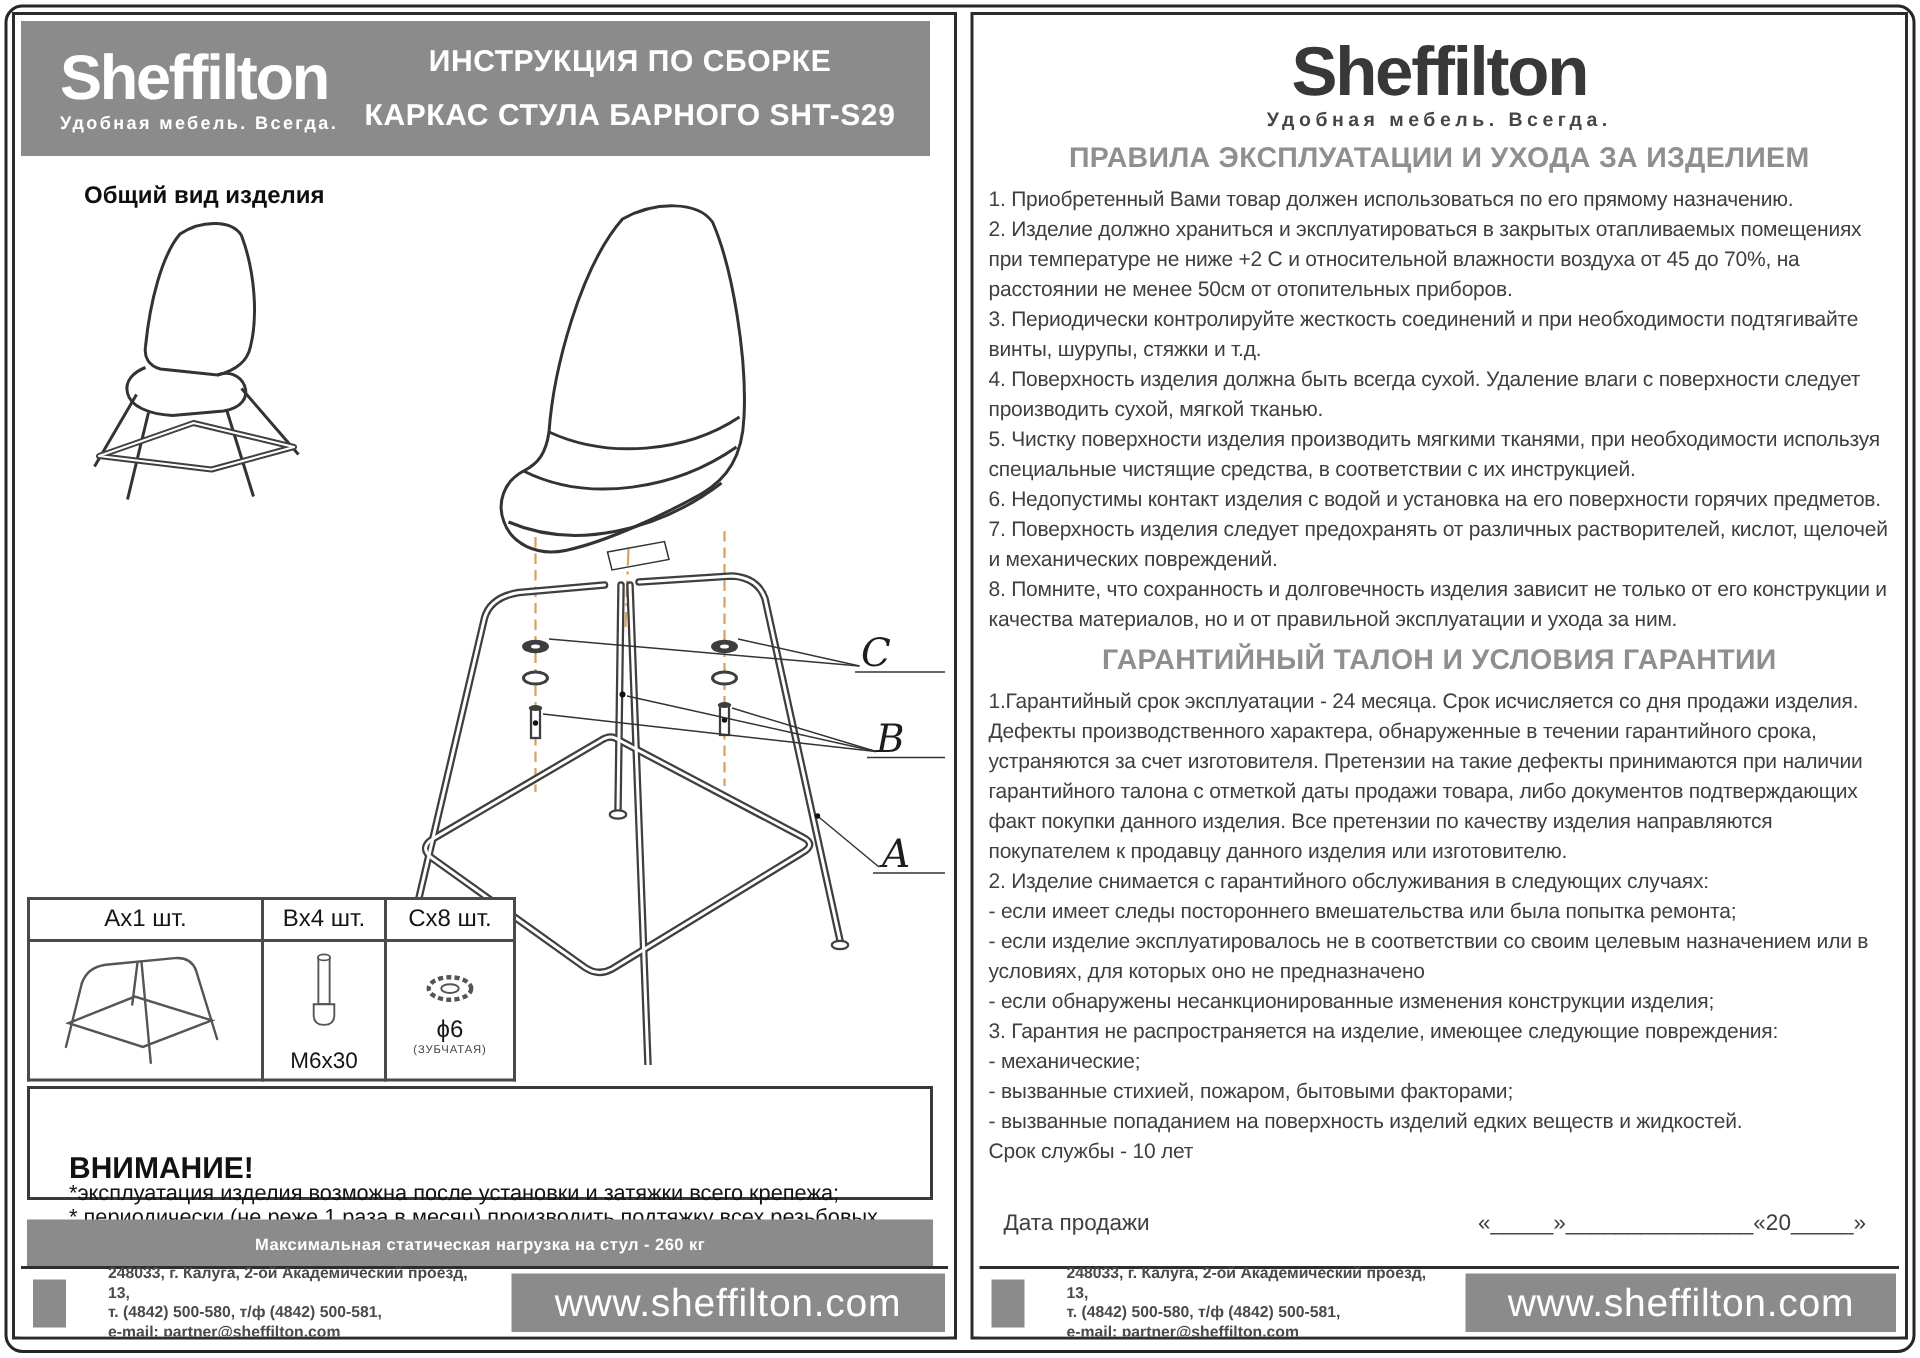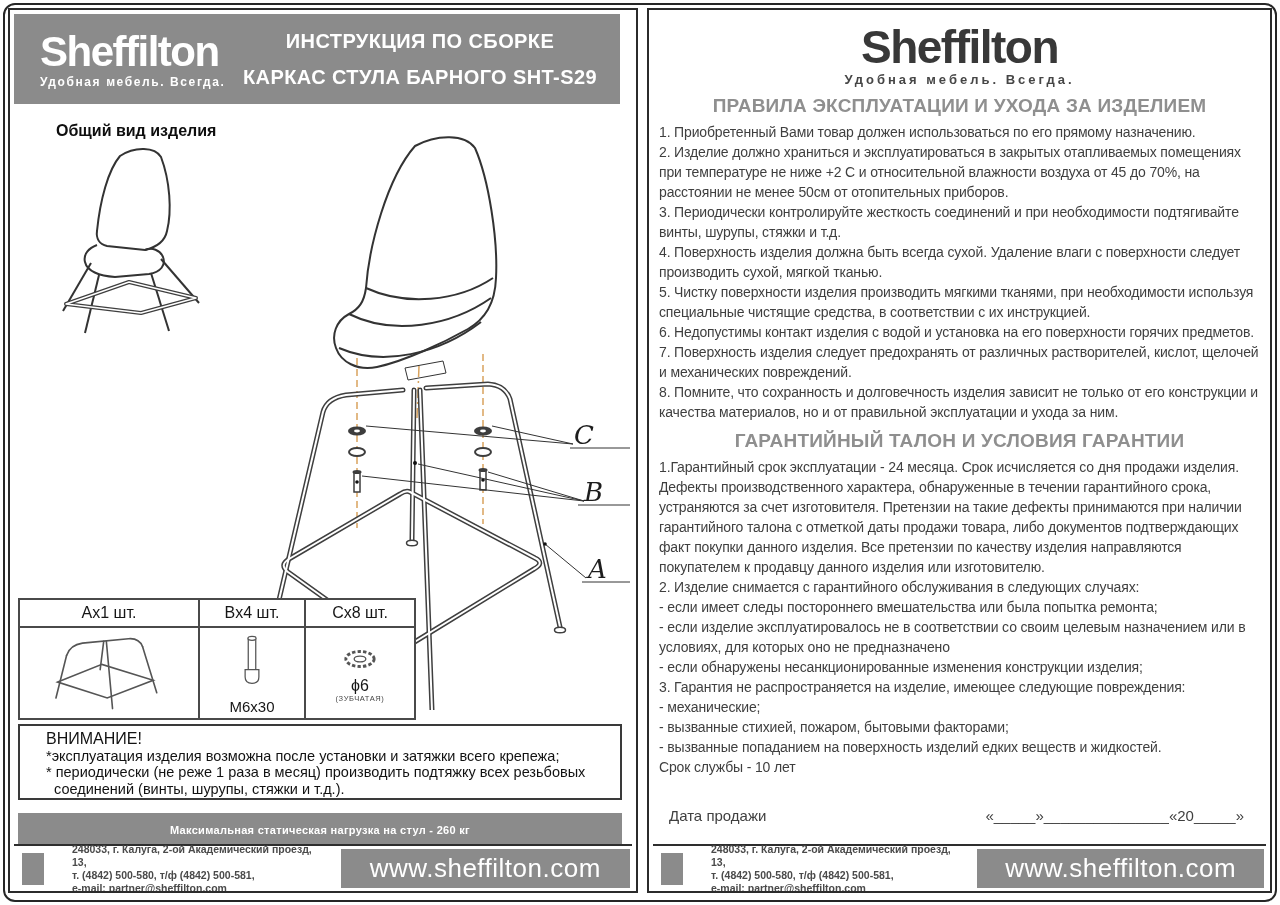--- a/index.html
+++ b/index.html
@@ -31,33 +31,33 @@
   .banner-title{
     position:absolute;left:212px;right:6px;top:0;height:100%;
     display:flex;flex-direction:column;justify-content:center;gap:13px;
     text-align:center;color:#fff;font-weight:bold;font-size:20px;letter-spacing:.4px;
   }
   .overview-label{position:absolute;left:46px;top:112px;font-size:16px;font-weight:bold;color:#0e0e0e;}
   .small-chair{position:absolute;left:22px;top:130px;}
   .big-diagram{position:absolute;left:252px;top:108px;}
 
   .hw-table{position:absolute;left:8px;top:588px;border-collapse:collapse;background:#fff;}
-  .hw-table th,.hw-table td{border:2px solid #4a4a4a;text-align:center;vertical-align:middle;padding:1px 16px;}
+  .hw-table th,.hw-table td{border:2px solid #4a4a4a;text-align:center;vertical-align:middle;padding:1px 4px;}
   .hw-table th{font-size:16px;font-weight:normal;color:#161616;height:24px;}
   .hw-col-a{width:146px;}.hw-col-b{width:72px;}.hw-col-c{width:76px;}
   .hw-body td{height:88px;}
   .hw-caption{font-size:15px;color:#161616;margin-top:2px;}
   .washer-size{font-size:16px;color:#161616;line-height:1;}
   .washer-type{font-size:7.5px;letter-spacing:.6px;color:#444;line-height:1;margin-top:1px;}
 
   .warning-box{
     position:absolute;left:8px;top:714px;width:604px;height:76px;border:2px solid #3a3a3a;
     box-sizing:border-box;padding:5px 10px 5px 26px;font-size:14.5px;color:#121212;line-height:16.5px;
   }
-  .warning-title{font-weight:normal;font-size:16px;}
+  .warning-title{font-weight:bold;font-size:20px;margin-top:40px;}
   .warn-indent{padding-left:8px;}
 
   .max-load-banner{
     position:absolute;left:8px;top:803px;width:604px;height:34px;background:#8b8b8b;
     color:#fff;font-weight:bold;font-size:11px;display:flex;align-items:center;justify-content:center;
     letter-spacing:.3px;
   }
   .page-footer{
     position:absolute;left:4px;right:4px;bottom:0;height:45px;border-top:2px solid #2e2e2e;
     display:flex;align-items:center;background:#fff;gap:12px;

